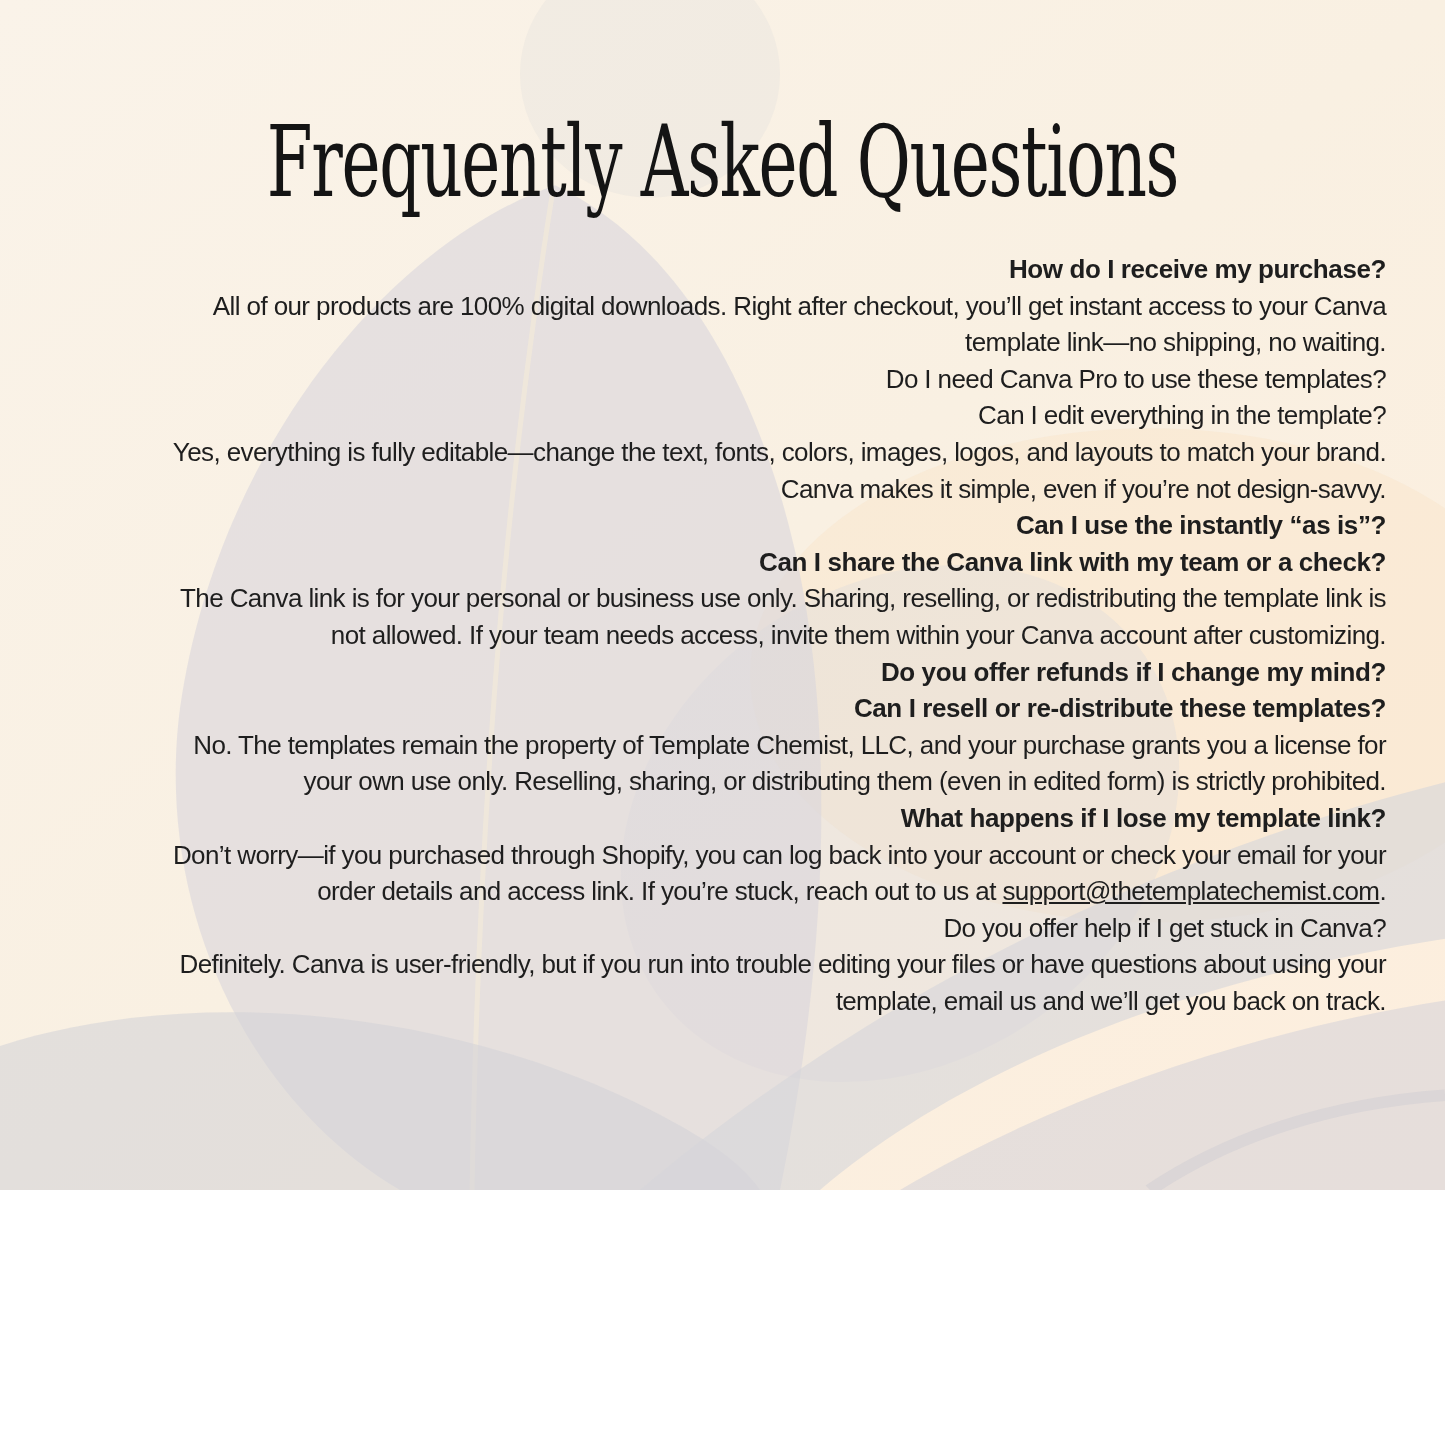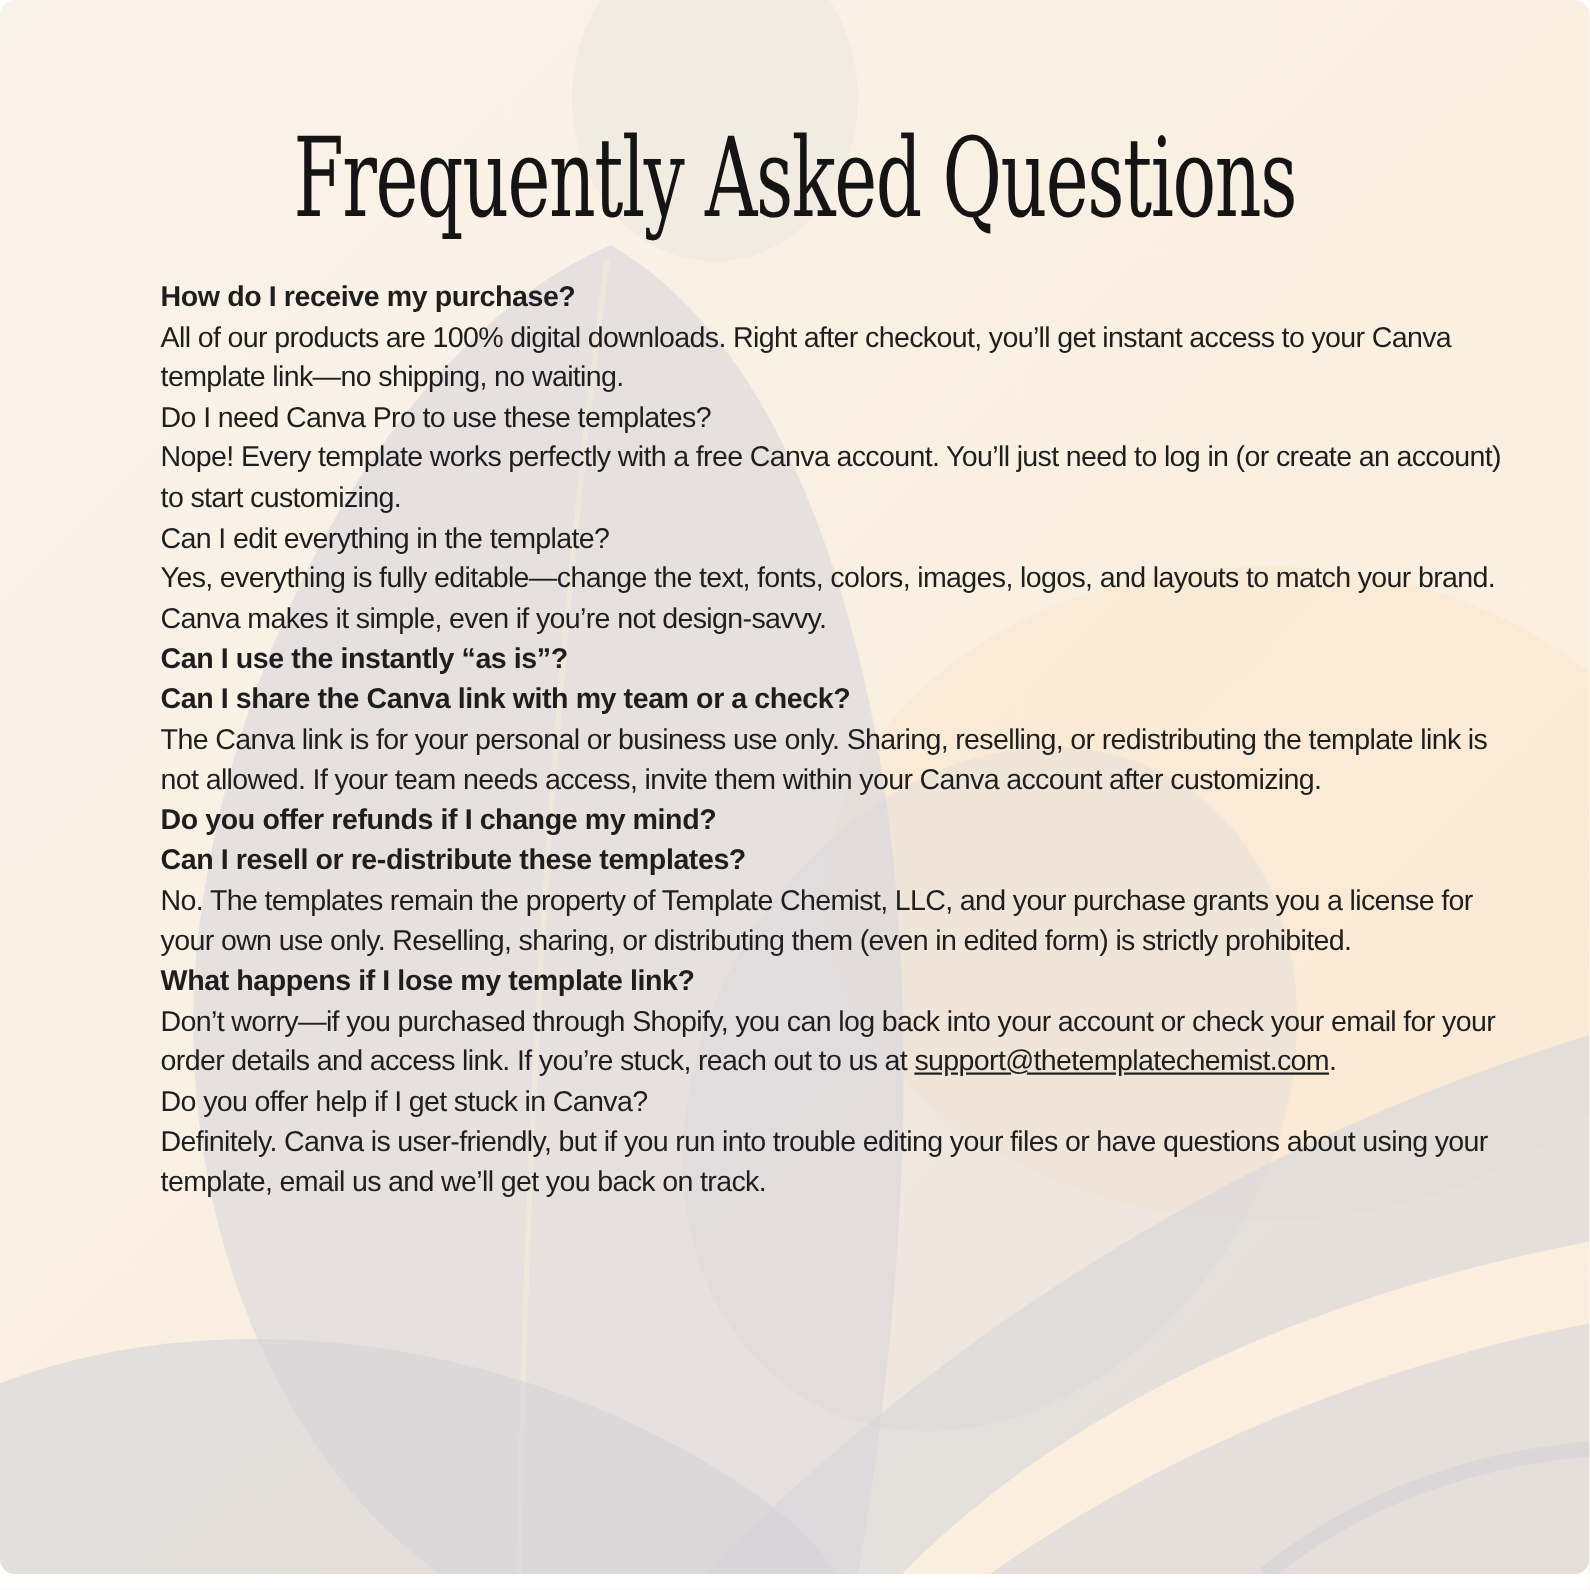--- a/index.html
+++ b/index.html
@@ -1,22 +1,21 @@
 <!DOCTYPE html>
 <html><head>
 <meta charset="utf-8">
 <style>
   html, body { margin: 0; padding: 0; }
   .canvas {
     position: relative;
     width: 1445px;
-    height: 1431px;
+    height: 1190px;
     overflow: hidden;
     background: #faf3e9;
-    border-radius: 14px;
   }
   .bg {
     position: absolute;
     inset: 0;
     width: 100%;
     height: 100%;
   }
   .title {
     position: absolute;
     top: 112px;
@@ -40,20 +39,21 @@
   .content {
     position: absolute;
     left: 146px;
     top: 251px;
     width: 1240px;
     font-family: "Liberation Sans", sans-serif;
     font-size: 26px;
     line-height: 36.6px;
     letter-spacing: -0.6px;
     color: #1e1e1e;
+    text-align: right;
   }
   .content p { margin: 0; }
   .q-bold { font-weight: 700; letter-spacing: -0.4px; }
   .q-reg  { font-weight: 400; }
   .email {
     color: inherit;
     text-decoration: underline;
     cursor: pointer;
   }
 </style>
@@ -83,21 +83,20 @@
   </svg>
 
   <h1 class="title"><span class="title-inner">Frequently Asked Questions</span></h1>
 
   <div class="content">
 
     <p class="q-bold">How do I receive my purchase?</p>
     <p class="a">All of our products are 100% digital downloads. Right after checkout, you’ll get instant access to your Canva template link—no shipping, no waiting.</p>
 
     <p class="q-reg">Do I need Canva Pro to use these templates?</p>
-    <p class="a">Nope! Every template works perfectly with a free Canva account. You’ll just need to log in (or create an account) to start customizing.</p>
 
     <p class="q-reg">Can I edit everything in the template?</p>
     <p class="a">Yes, everything is fully editable—change the text, fonts, colors, images, logos, and layouts to match your brand. Canva makes it simple, even if you’re not design-savvy.</p>
 
     <p class="q-bold">Can I use the instantly “as is”?</p>
 
     <p class="q-bold">Can I share the Canva link with my team or a check?</p>
     <p class="a">The Canva link is for your personal or business use only. Sharing, reselling, or redistributing the template link is not allowed. If your team needs access, invite them within your Canva account after customizing.</p>
 
     <p class="q-bold">Do you offer refunds if I change my mind?</p>

